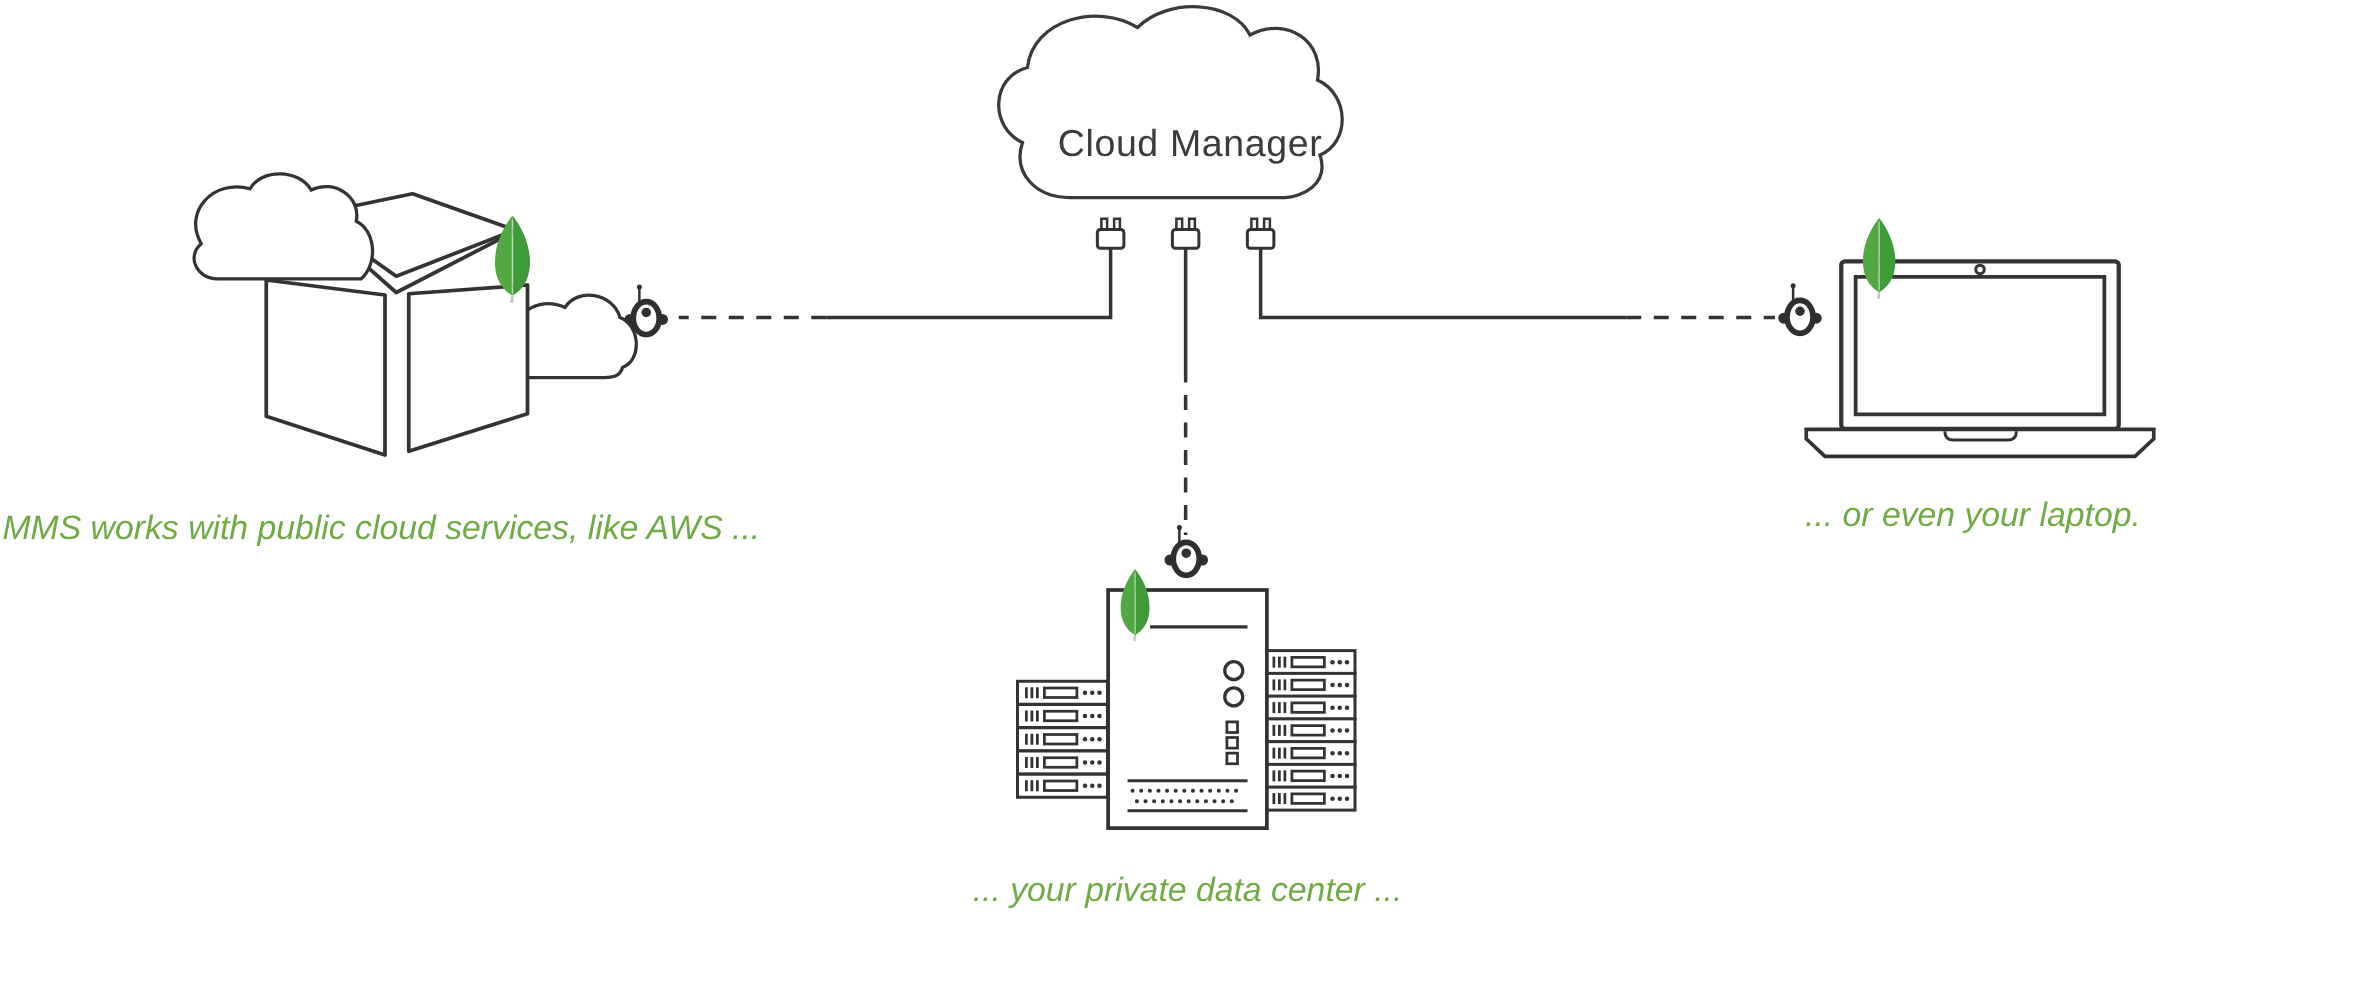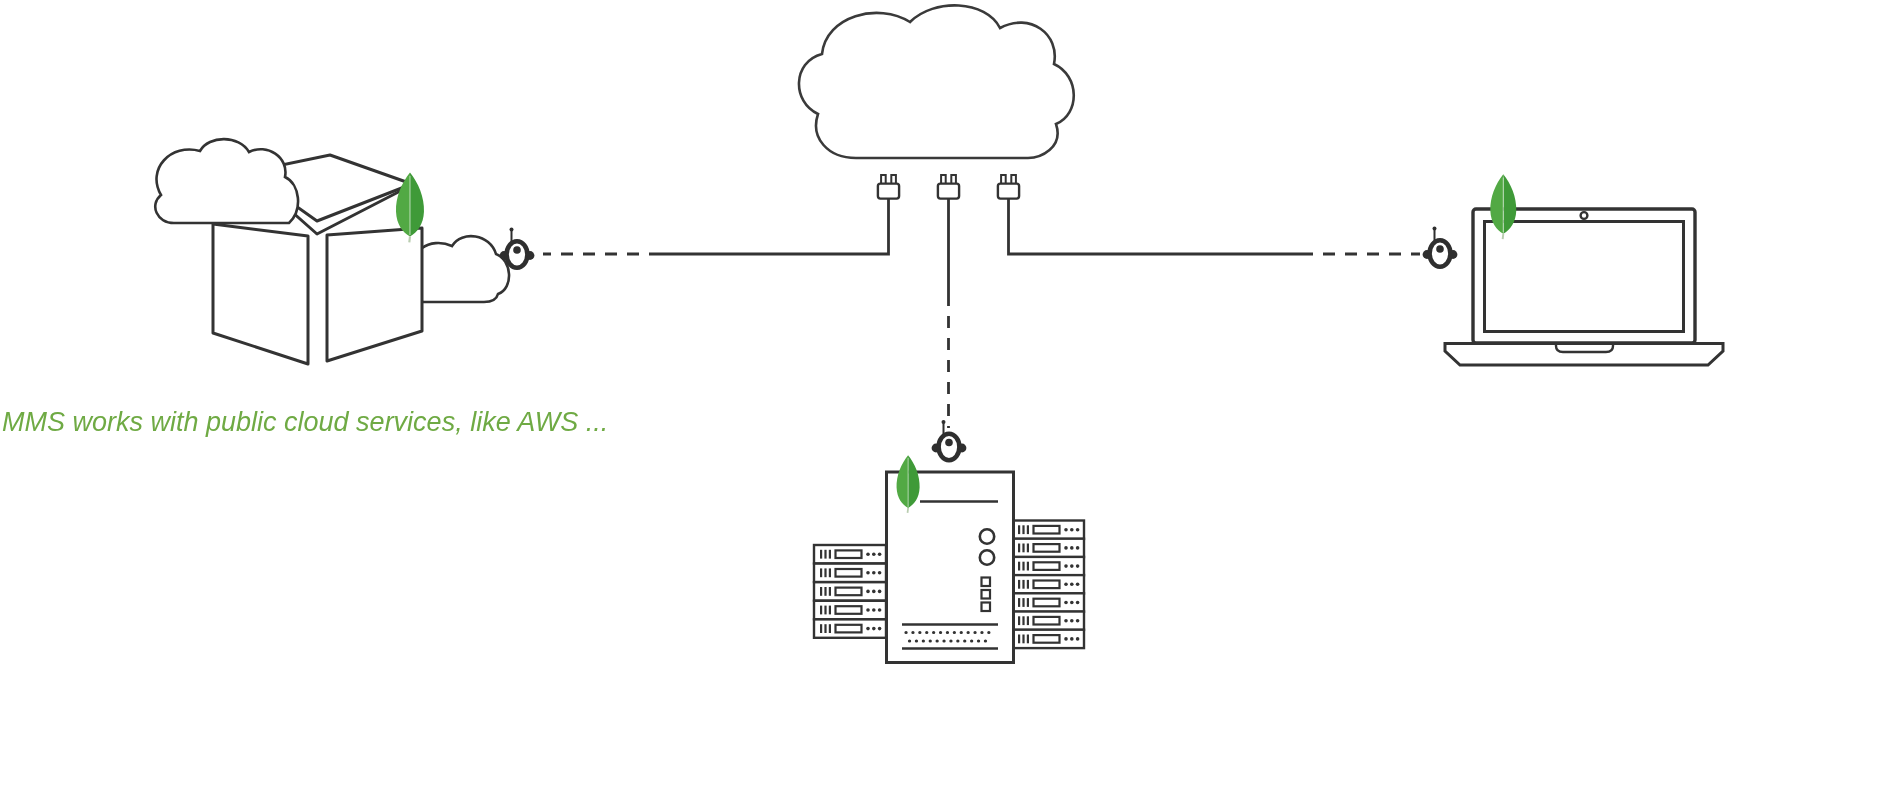--- a/index.html
+++ b/index.html
@@ -143,15 +143,18 @@
       <line x1="902" y1="648.5" x2="998" y2="648.5" stroke-width="2.4"></line>
     </g>
     <use href="#leaf" transform="translate(894.5,454) scale(0.8)"></use>
   </g>
 
   <use href="#agent" transform="translate(517,254.5)"></use>
   <use href="#agent" transform="translate(1440,253.5)"></use>
   <use href="#agent" transform="translate(949,447)"></use>
 </svg>
 
+<div class="cm-label">Cloud Manager</div>
 <div class="caption caption-left">MMS works with public cloud services, like AWS ...</div>
+<div class="caption caption-right">... or even your laptop.</div>
+<div class="caption caption-bottom">... your private data center ...</div>
 
 </div>
 
 </body></html>

